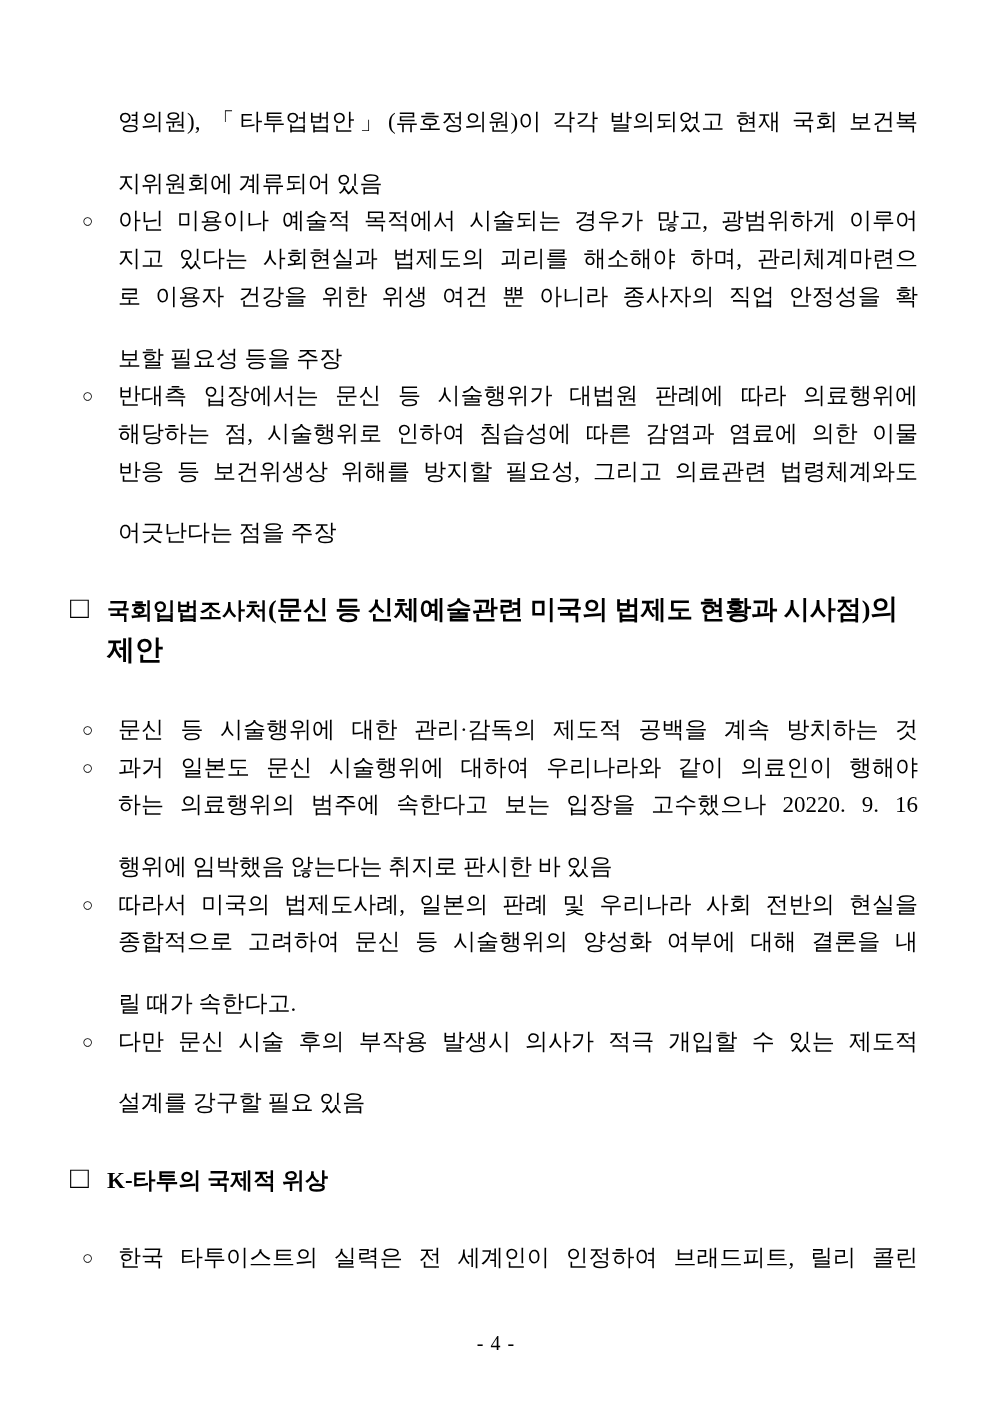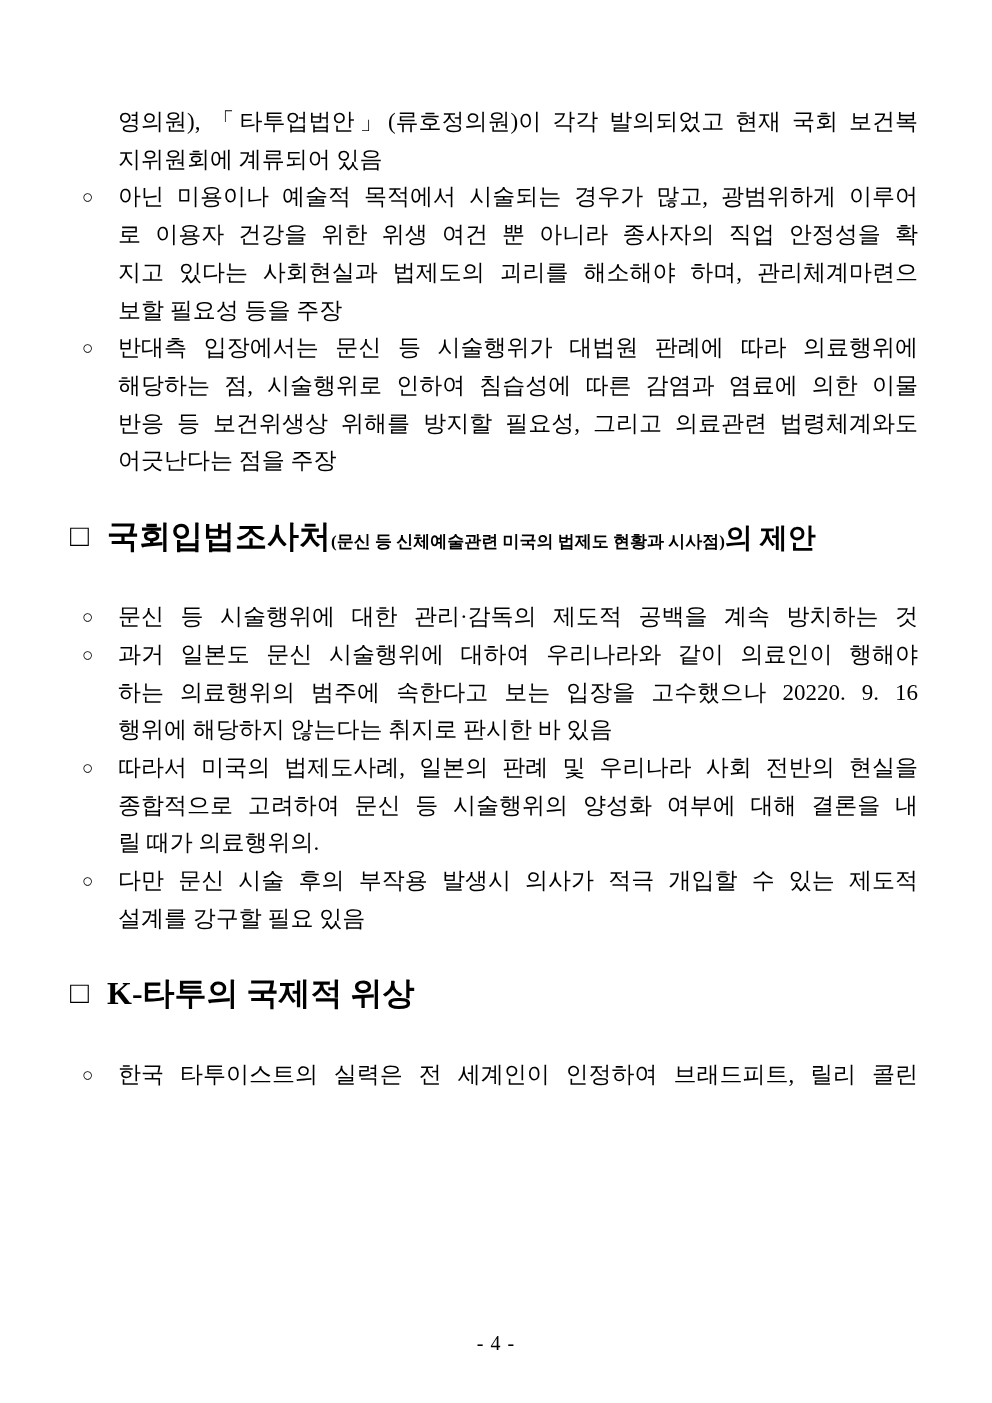--- a/index.html
+++ b/index.html
@@ -24,20 +24,21 @@
     font-size: 23px;
     line-height: 37.7px;
     text-align: justify;
     text-align-last: justify;
     word-break: keep-all;
     white-space: normal;
   }
   .line.last {
     text-align: right;
     text-align-last: left;
+    margin-top: 24px;
   }
   
   .block-cont {
     margin-left: 118px;
     width: 800px;
   }
   
   .block-bullet {
     position: relative;
     margin-left: 80px;
@@ -63,22 +64,22 @@
     word-break: keep-all;
   }
   .block-header .hmarker {
     position: absolute;
     left: 0;
     top: -1px;
     font-weight: normal;
     font-size: 31px;
     line-height: 37.7px;
   }
-  .block-header .h-main { font-size: 32px; }
-  .block-header .h-paren { font-size: 17px; }
+  .block-header .h-main { font-size: 23px; }
+  .block-header .h-paren { font-size: 26px; }
   .block-header .h-tail { font-size: 28px; }
   
   .footer {
     position: absolute;
     left: 0;
     right: 0;
     top: 1332px;
     text-align: center;
     font-size: 20px;
     letter-spacing: 1px;
@@ -90,22 +91,22 @@
 <div class="page">
 
   <div class="block-cont">
     <div class="line">영의원), 「타투업법안」(류호정의원)이 각각 발의되었고 현재 국회 보건복</div>
     <div class="line last">지위원회에 계류되어 있음</div>
   </div>
 
   <div class="block-bullet">
     <span class="bmarker">○</span>
     <div class="line">아닌 미용이나 예술적 목적에서 시술되는 경우가 많고, 광범위하게 이루어</div>
+    <div class="line">지고 있다는 사회현실과 법제도의 괴리를 해소해야 하며, 관리체계마련으</div>
     <div class="line">로 이용자 건강을 위한 위생 여건 뿐 아니라 종사자의 직업 안정성을 확</div>
-    <div class="line">지고 있다는 사회현실과 법제도의 괴리를 해소해야 하며, 관리체계마련으</div>
     <div class="line last">보할 필요성 등을 주장</div>
   </div>
 
   <div class="block-bullet">
     <span class="bmarker">○</span>
     <div class="line">반대측 입장에서는 문신 등 시술행위가 대법원 판례에 따라 의료행위에</div>
     <div class="line">해당하는 점, 시술행위로 인하여 침습성에 따른 감염과 염료에 의한 이물</div>
     <div class="line">반응 등 보건위생상 위해를 방지할 필요성, 그리고 의료관련 법령체계와도</div>
     <div class="line last">어긋난다는 점을 주장</div>
   </div>
@@ -116,28 +117,28 @@
 
   <div class="block-bullet">
     <span class="bmarker">○</span>
     <div class="line">문신 등 시술행위에 대한 관리·감독의 제도적 공백을 계속 방치하는 것</div>
   </div>
 
   <div class="block-bullet">
     <span class="bmarker">○</span>
     <div class="line">과거 일본도 문신 시술행위에 대하여 우리나라와 같이 의료인이 행해야</div>
     <div class="line">하는 의료행위의 범주에 속한다고 보는 입장을 고수했으나 20220. 9. 16</div>
-    <div class="line last">행위에 해당하지 않는다는 취지로 판시한 바 있음</div>
+    <div class="line last">행위에 임박했음 않는다는 취지로 판시한 바 있음</div>
   </div>
 
   <div class="block-bullet">
     <span class="bmarker">○</span>
     <div class="line">따라서 미국의 법제도사례, 일본의 판례 및 우리나라 사회 전반의 현실을</div>
     <div class="line">종합적으로 고려하여 문신 등 시술행위의 양성화 여부에 대해 결론을 내</div>
-    <div class="line last">릴 때가 의료행위의.</div>
+    <div class="line last">릴 때가 속한다고.</div>
   </div>
 
   <div class="block-bullet">
     <span class="bmarker">○</span>
     <div class="line">다만 문신 시술 후의 부작용 발생시 의사가 적극 개입할 수 있는 제도적</div>
     <div class="line last">설계를 강구할 필요 있음</div>
   </div>
 
   <div class="block-header">
     <span class="hmarker">□</span><span class="h-main">K-타투의 국제적 위상</span><span class="h-paren"></span><span class="h-tail"></span>

